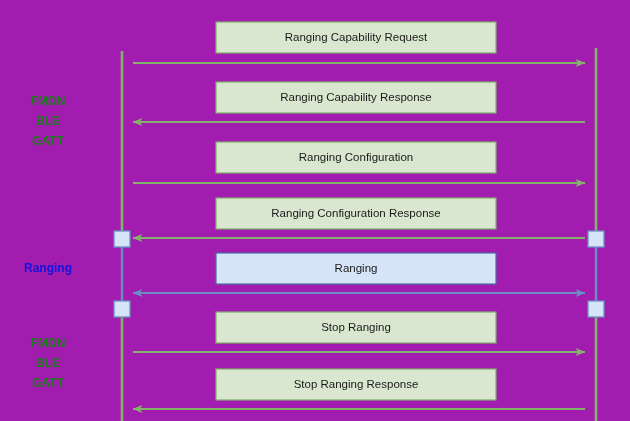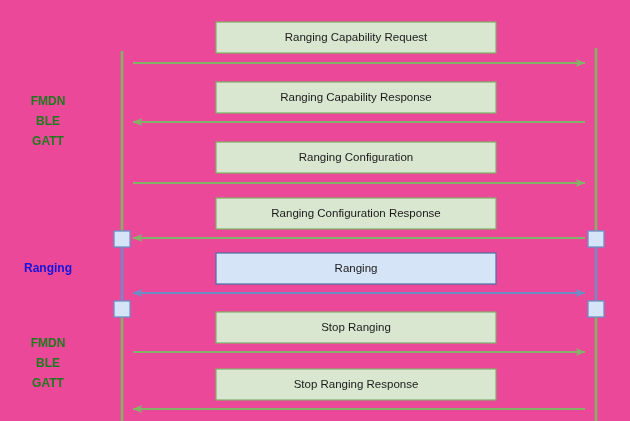--- a/index.html
+++ b/index.html
@@ -4,21 +4,21 @@
 <style>
   html, body {
     margin: 0;
     padding: 0;
     background: #000000;
   }
   #diagram-root {
     position: relative;
     width: 630px;
     height: 421px;
-    background: #ec4899;
+    background: #a21caf;
     overflow: hidden;
     font-family: "Liberation Sans", sans-serif;
   }
   svg#seq-svg {
     position: absolute;
     left: 0;
     top: 0;
     width: 630px;
     height: 421px;
     display: block;

